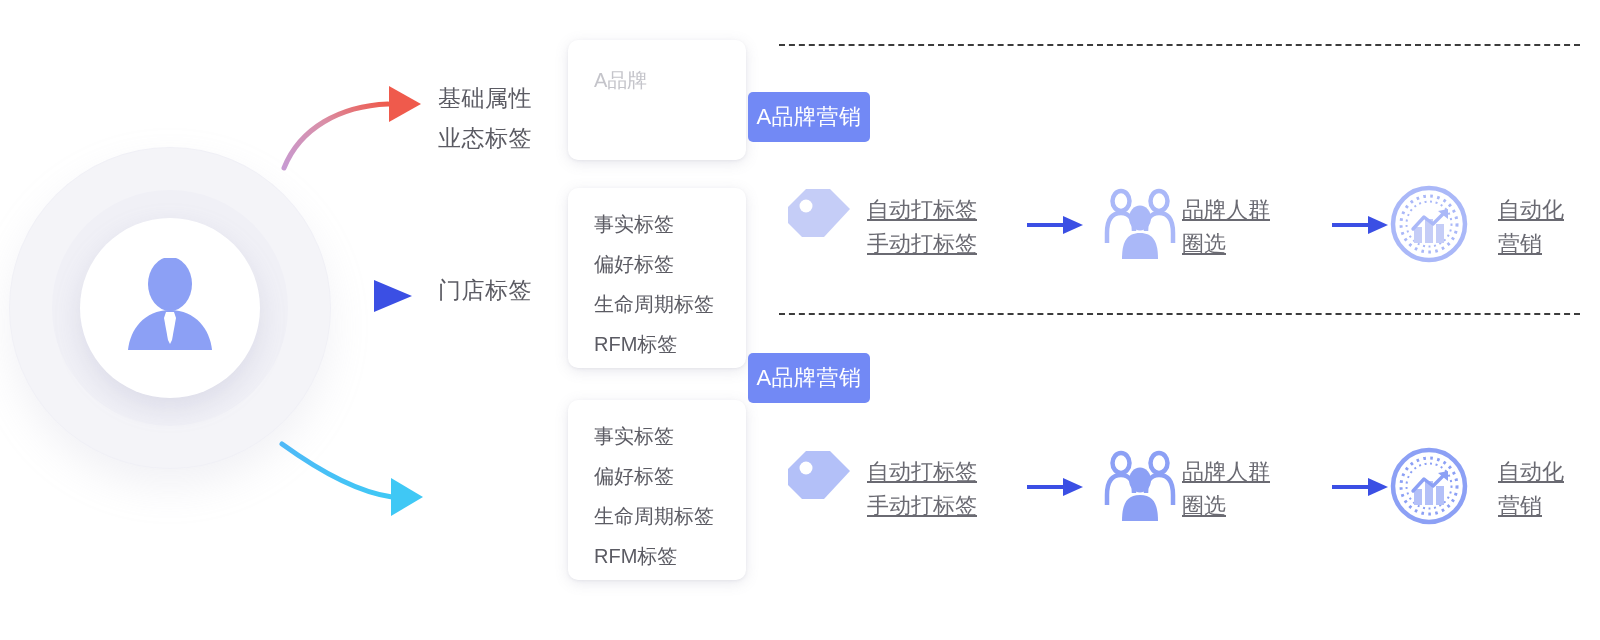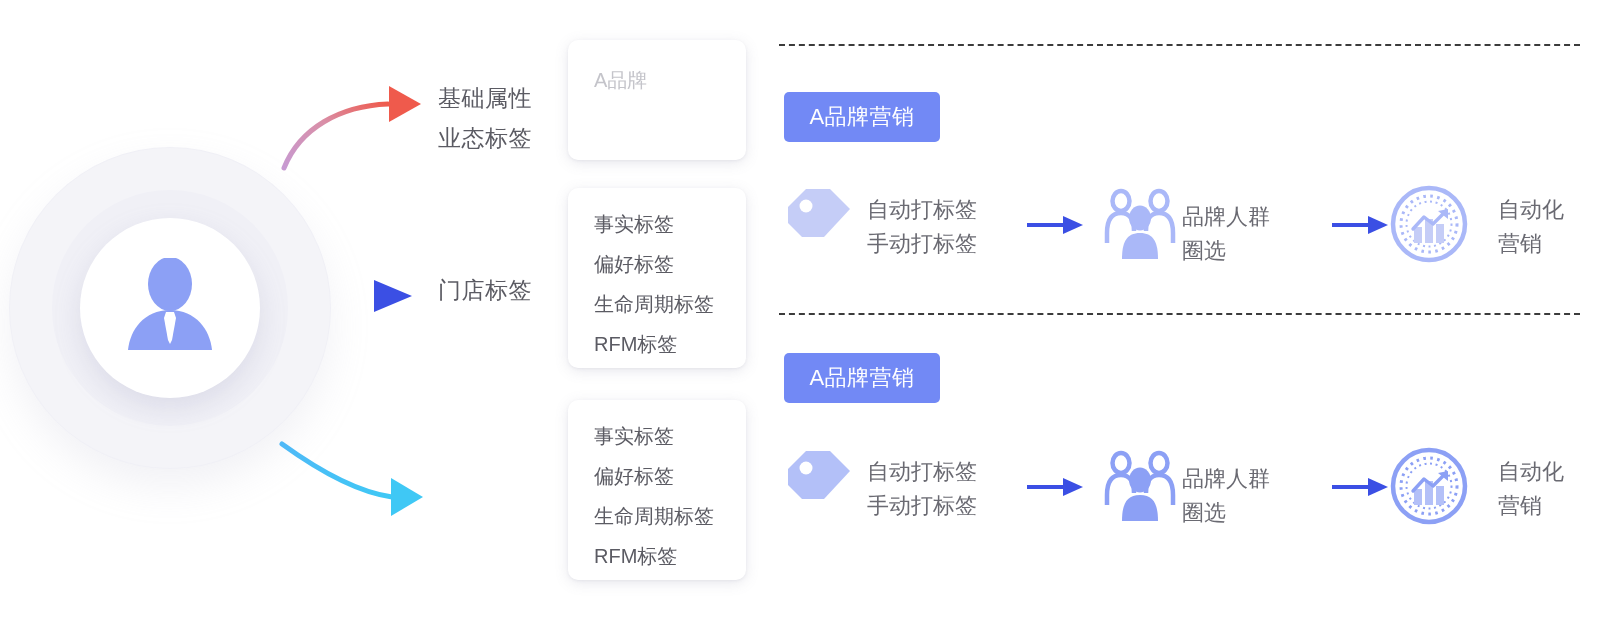--- a/index.html
+++ b/index.html
@@ -59,45 +59,46 @@
   
   .dash{
     position:absolute; left:779px; width:801px; height:0;
     border-top:2px dashed #3b3b3b;
   }
   #dash-top{ top:44px; }
   #dash-mid{ top:313px; }
 
   
   .pill{
-    position:absolute; left:784px; width:156px; height:50px;
+    position:absolute; left:748px; width:122px; height:50px;
     background:#7289f5; border-radius:5px;
     color:#ffffff; font-size:22px; line-height:50px; text-align:center;
     letter-spacing:.5px;
   }
   #pill-a{ top:92px; }
   #pill-b{ top:353px; }
 
   
   .flow{ position:absolute; left:772px; width:828px; height:90px; }
   #flow-a{ top:185px; }
   #flow-b{ top:447px; }
 
   .flow .ficon{ position:absolute; top:0; }
   .flow .ftext{
     position:absolute; color:#6a6a72; font-size:22px; line-height:34px;
     white-space:pre-line;
+    text-decoration:underline;
   }
   .flow .farrow{ position:absolute; top:30px; }
 
   .ic-tag{ left:10px; top:12px; }
   .tx-tag{ left:95px; top:8px; }
   .ar-1{ left:255px; }
   .ic-people{ left:332px; top:6px; }
-  .tx-people{ left:410px; top:15px; }
+  .tx-people{ left:410px; top:8px; }
   .ar-2{ left:560px; }
   .ic-chart{ left:618px; top:4px; }
   .tx-chart{ left:710px; top:8px;margin-left:16px; }
 </style>
 </head>
 <body>
 
 <div id="stage">
 
   <div class="hub-outer">

